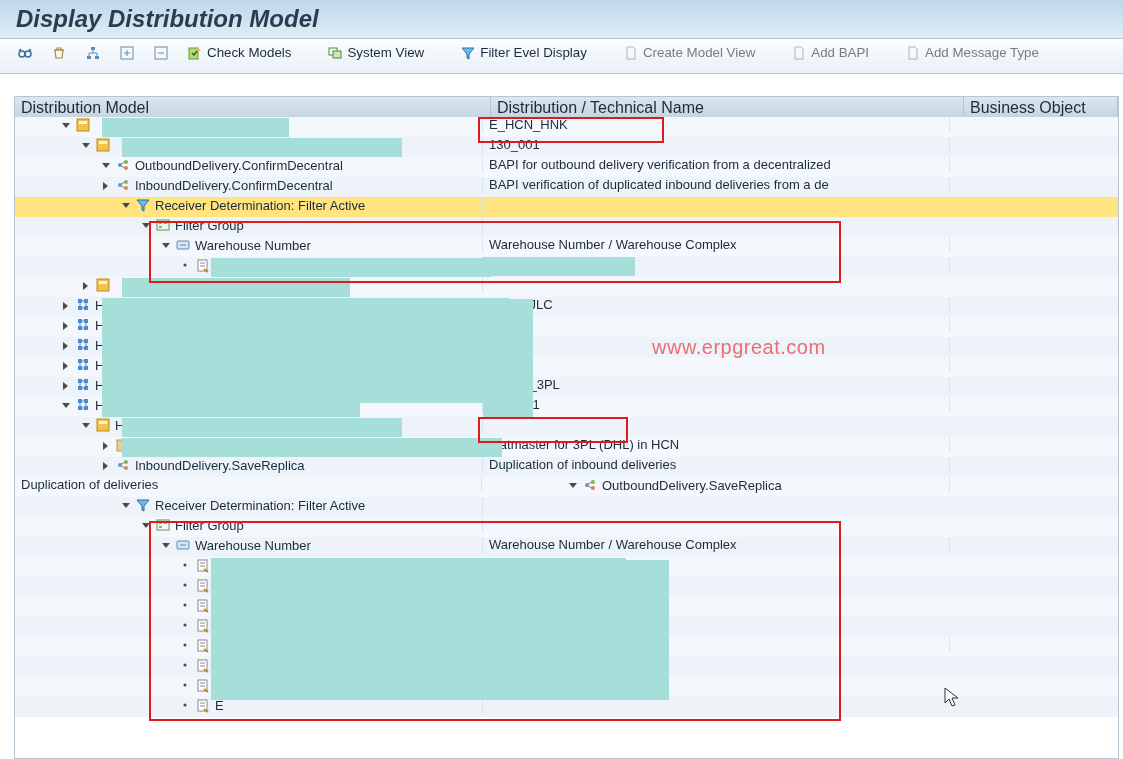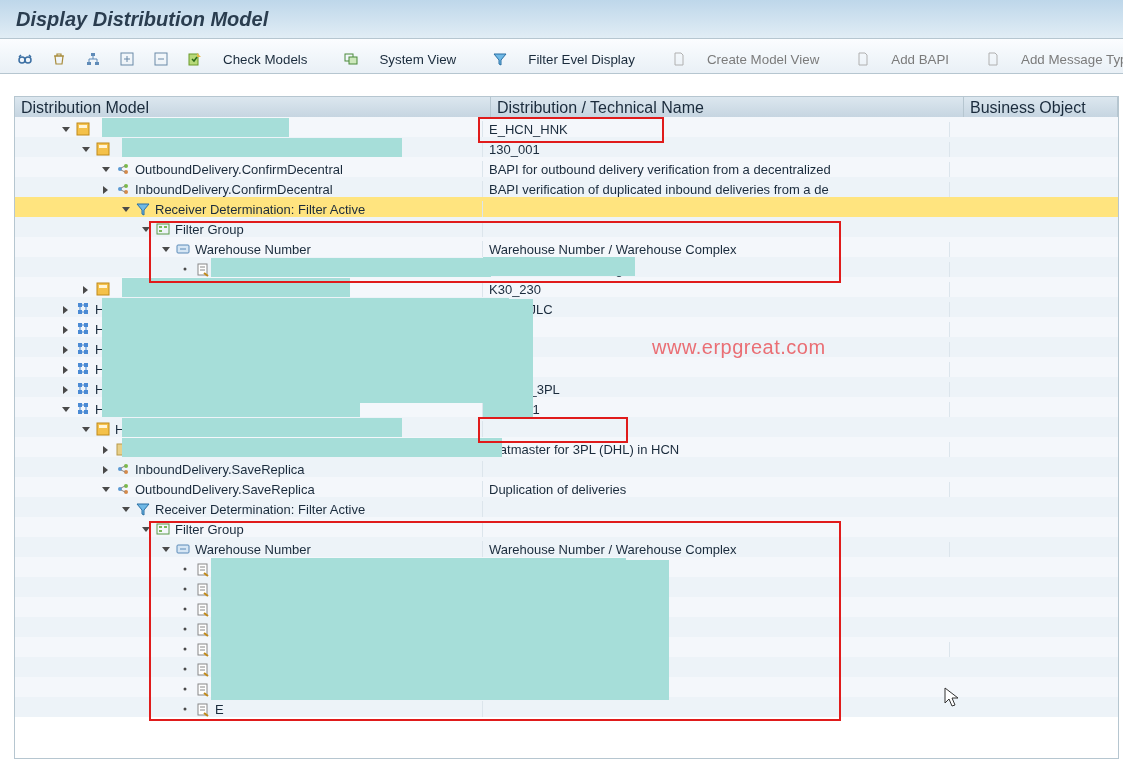--- a/index.html
+++ b/index.html
@@ -15,36 +15,36 @@
     --sap-row-sel:#ffe47f;
     --sap-text:#1a2b3c;
     --sap-dim:#7b7b7b;
     --mask:#a6ded9;
     --link:#ea6e74;
   }
   html,body{margin:0;padding:0;width:1123px;height:759px;overflow:hidden;font-family:"Segoe UI",Tahoma,Arial,sans-serif;font-size:13px;color:var(--sap-text);background:#fff}
   .win{width:1123px;height:759px;background:#fff;position:relative}
   
   .titlebar{height:38px;background:linear-gradient(to bottom,var(--sap-titlebar1),var(--sap-titlebar2));border-bottom:1px solid var(--sap-border);display:flex;align-items:center;padding:0 16px}
-  .titlebar .ttl{font-size:20px;font-style:italic;font-weight:800;color:#2a3d4f}
+  .titlebar .ttl{font-size:24px;font-style:italic;font-weight:800;color:#2a3d4f}
   
   .toolbar{height:34px;background:linear-gradient(to bottom,#fbfdff,#e9f0f6);border-bottom:1px solid var(--sap-border);display:flex;align-items:center;padding:0 10px;gap:4px}
-  .tbtn{display:inline-flex;align-items:flex-end;height:24px;padding:0 6px;border:1px solid transparent;border-radius:3px;background:transparent;cursor:pointer;color:var(--sap-text);gap:20px;white-space:nowrap}
+  .tbtn{display:inline-flex;align-items:flex-start;height:24px;padding:0 6px;border:1px solid transparent;border-radius:3px;background:transparent;cursor:pointer;color:var(--sap-text);gap:4px;white-space:nowrap}
   .tbtn.dim{color:var(--sap-dim)}
   .tspacer{flex:0 0 14px}
   .ic{display:inline-flex;width:16px;height:16px;align-items:center;justify-content:center}
   
   .content{position:absolute;left:14px;top:96px;right:4px;bottom:0;border:1px solid var(--sap-border);background:#fff}
   .gridhead{display:flex;height:20px;background:linear-gradient(to bottom,var(--sap-grid-head2),var(--sap-grid-head1));border-bottom:1px solid var(--sap-border);font-size:16px}
   .gh{padding:2px 6px;border-right:1px solid var(--sap-border);white-space:nowrap;overflow:hidden}
   .col1{width:463px}
   .col2{width:460px}
   .col3{flex:1}
   .rows{position:absolute;top:20px;left:0;right:0;bottom:0;overflow:hidden}
-  .row{display:flex;height:20px;align-items:flex-end;font-size:13px;position:relative}
+  .row{display:flex;height:20px;align-items:flex-start;font-size:13px;position:relative}
   .row:nth-child(odd){background:var(--sap-row-a)}
   .row:nth-child(even){background:var(--sap-row-b)}
   .row.sel{background:var(--sap-row-sel)}
   .cell{border-right:1px solid #dce5ec;display:flex;align-items:center;overflow:hidden;white-space:nowrap}
   .cell.c1{width:463px;padding-left:4px}
   .cell.c2{width:460px;padding-left:6px}
   .cell.c3{flex:1;padding-left:6px}
   .ind{display:inline-block;height:1px}
   .tw{width:12px;height:12px;display:inline-flex;align-items:center;justify-content:center;margin-right:4px;color:#5b5b5b;font-size:10px}
   .nodeic{display:inline-flex;width:16px;height:16px;margin-right:4px;align-items:center;justify-content:center}
@@ -356,23 +356,20 @@
               </svg>
             </span>
             <span class="nodeic">
               <svg width="16" height="16" viewBox="0 0 16 16">
                 <rect x="2" y="2" width="12" height="12" fill="#f4c14a" stroke="#c08a1a"></rect>
                 <rect x="4" y="4" width="8" height="3" fill="#fff4d6"></rect>
               </svg>
             </span>
             <span style="white-space: pre;">                                </span>
           </div>
-          <div class="cell c2">
-            <span style="white-space: pre;">K30_230</span>
-          </div>
           <div class="cell c3"></div>
           <div class="mask" style="left: 107px; width: 228px; top: 0.5px;"></div>
         </div>
         <div class="row">
           <div class="cell c1">
             <span class="ind" style="width: 40px;"></span>
             <span class="tw">
               <svg width="9" height="9" viewBox="0 0 9 9">
                 <path d="M2 1l5 4-5 4z" fill="#4a4a4a"></path>
               </svg>
@@ -567,42 +564,45 @@
             <span class="nodeic">
               <svg width="16" height="16" viewBox="0 0 16 16">
                 <circle cx="5" cy="8" r="2" fill="#5a9ad4"></circle>
                 <circle cx="11" cy="5" r="2" fill="#7aba4a"></circle>
                 <circle cx="11" cy="11" r="2" fill="#d48a4a"></circle>
                 <path d="M6 7l4-2M6 9l4 2" stroke="#888"></path>
               </svg>
             </span>
             <span style="white-space: pre;">InboundDelivery.SaveReplica</span>
           </div>
-          <div class="cell c3"></div>
-        </div>
-        <div class="row">
+          <div class="cell c2">
+            <span style="white-space: pre;">Duplication of inbound deliveries</span>
+          </div>
+          <div class="cell c3"></div>
+        </div>
+        <div class="row">
+          <div class="cell c2">
+            <span style="white-space: pre;">Duplication of deliveries</span>
+          </div>
           <div class="cell c1">
             <span class="ind" style="width: 80px;"></span>
             <span class="tw">
               <svg width="9" height="9" viewBox="0 0 9 9">
                 <path d="M1 2l4 5 4-5z" fill="#4a4a4a"></path>
               </svg>
             </span>
             <span class="nodeic">
               <svg width="16" height="16" viewBox="0 0 16 16">
                 <circle cx="5" cy="8" r="2" fill="#5a9ad4"></circle>
                 <circle cx="11" cy="5" r="2" fill="#7aba4a"></circle>
                 <circle cx="11" cy="11" r="2" fill="#d48a4a"></circle>
                 <path d="M6 7l4-2M6 9l4 2" stroke="#888"></path>
               </svg>
             </span>
             <span style="white-space: pre;">OutboundDelivery.SaveReplica</span>
-          </div>
-          <div class="cell c2">
-            <span style="white-space: pre;">Duplication of deliveries</span>
           </div>
           <div class="cell c3"></div>
         </div>
         <div class="row">
           <div class="cell c1">
             <span class="ind" style="width: 100px;"></span>
             <span class="tw">
               <svg width="9" height="9" viewBox="0 0 9 9">
                 <path d="M1 2l4 5 4-5z" fill="#4a4a4a"></path>
               </svg>

